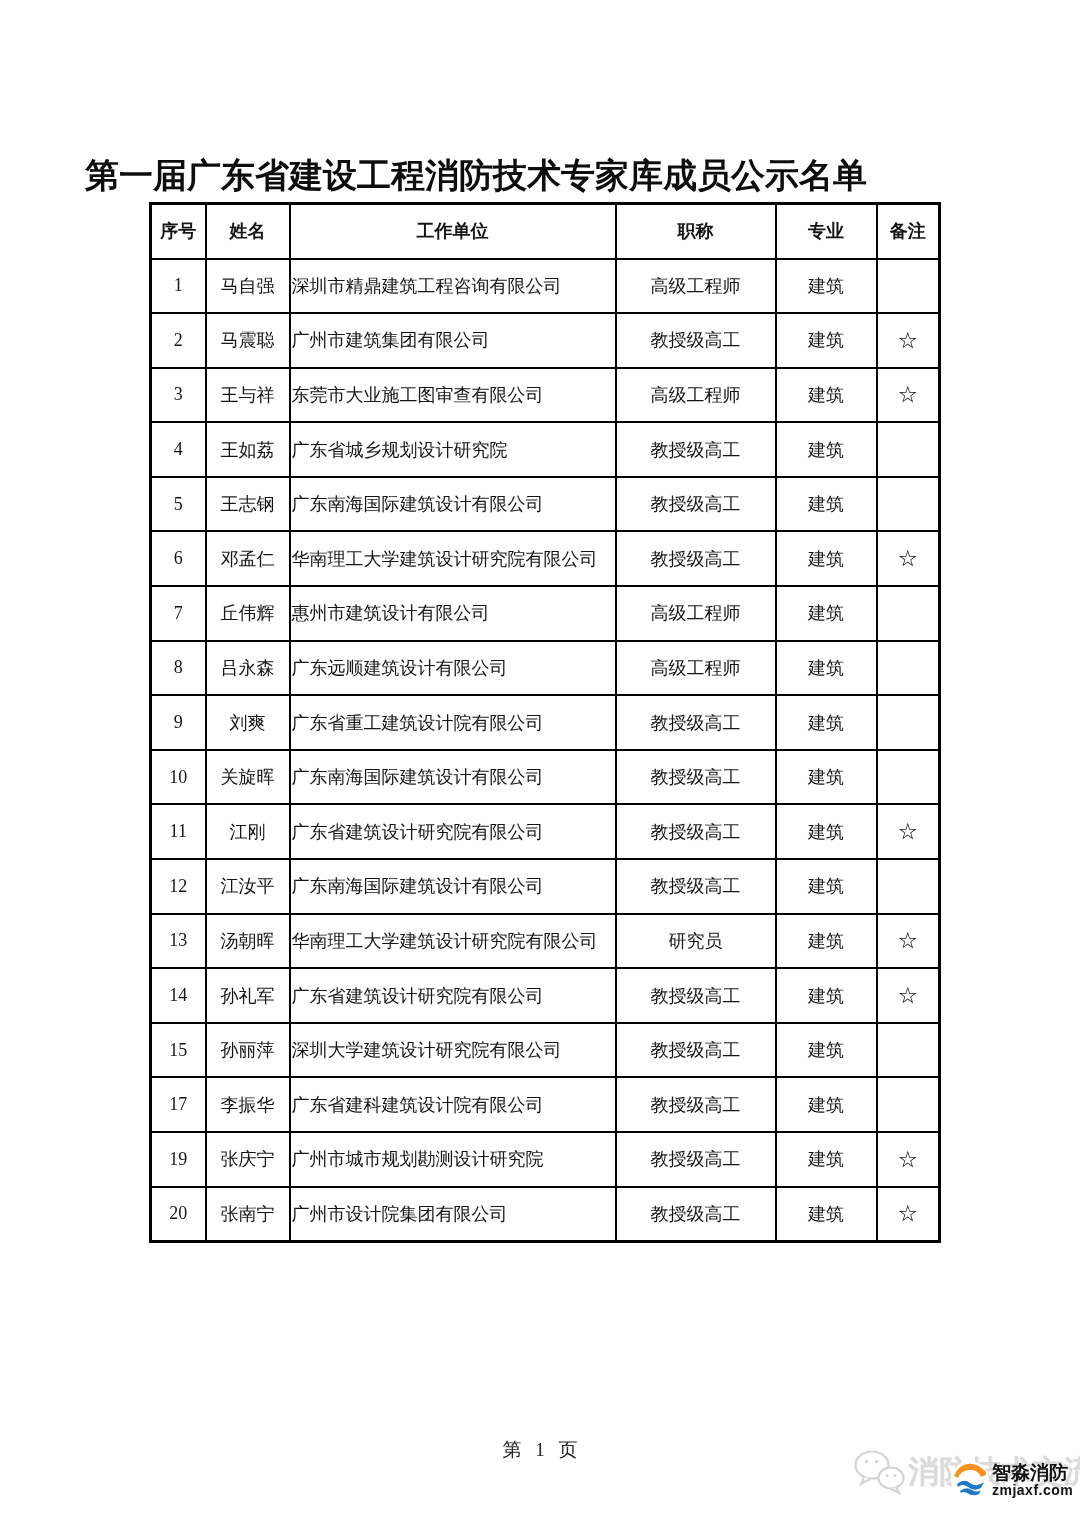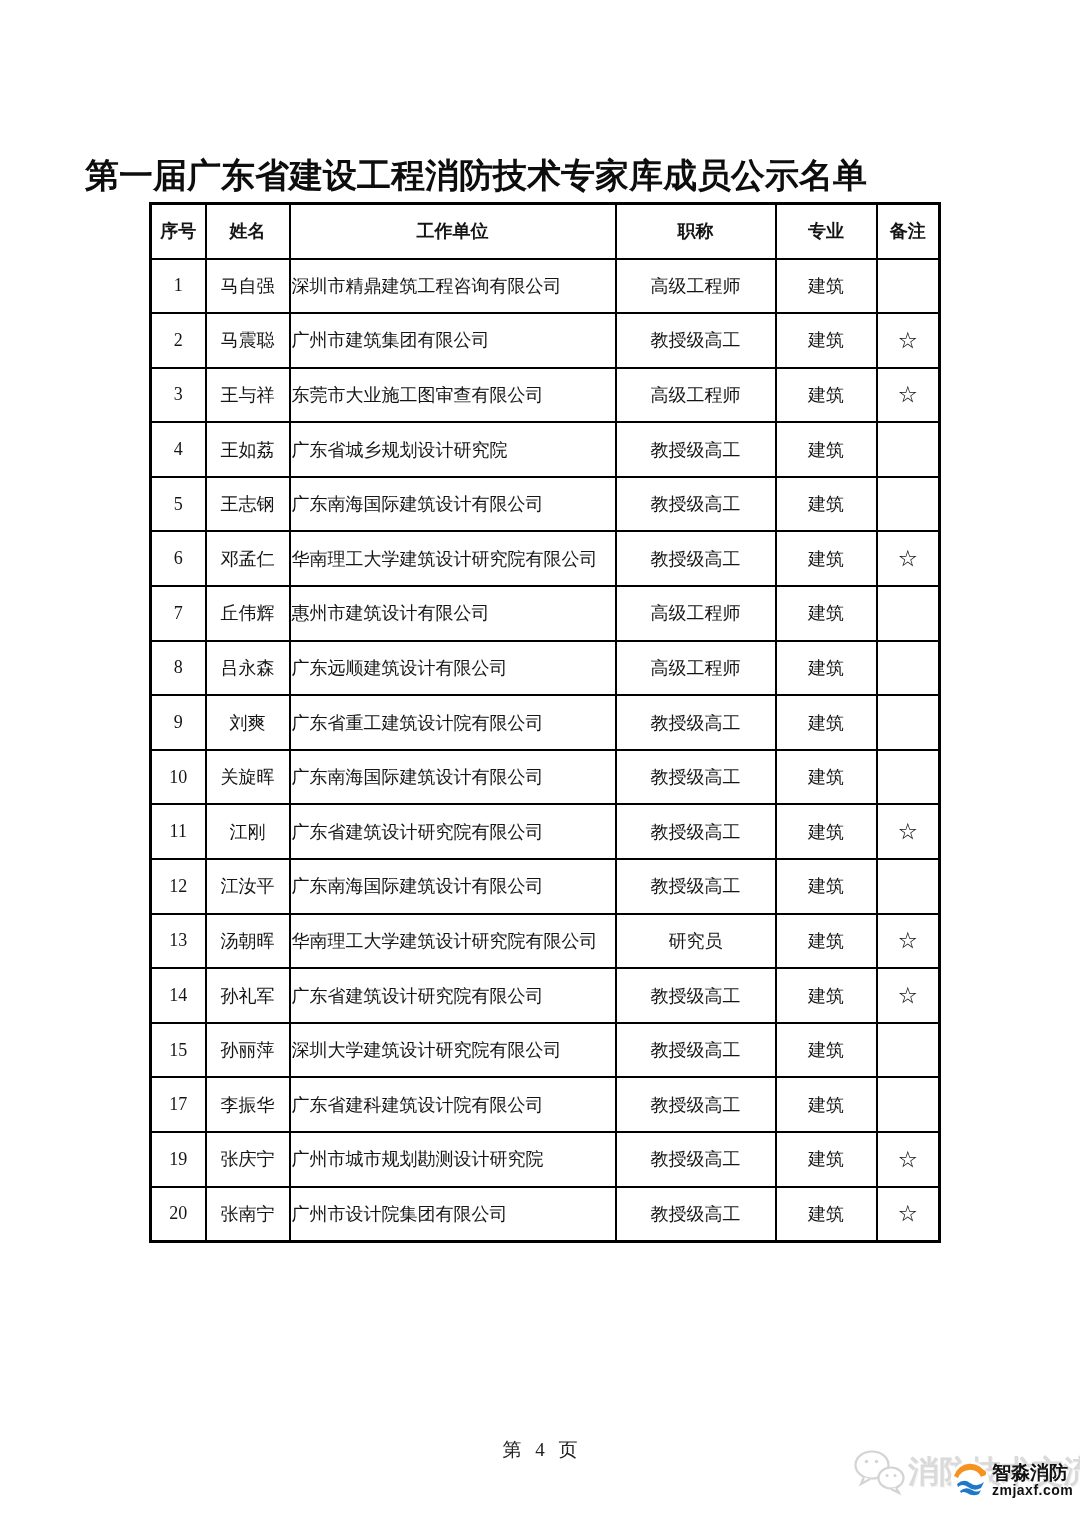--- a/index.html
+++ b/index.html
@@ -278,21 +278,21 @@
         <td class="col0">20</td>
         <td class="col1">张南宁</td>
         <td class="col2">广州市设计院集团有限公司</td>
         <td class="col3">教授级高工</td>
         <td class="col4">建筑</td>
         <td class="col5">☆</td>
       </tr>
     </tbody>
 </table>
 
-<div class="page-footer">第 4 页</div>
+<div class="page-footer">第 1 页</div>
 
 <div class="watermark">
   <div class="wm-gray-layer">
     <svg class="wechat-icon" viewBox="0 0 56 48" fill="none">
       <ellipse cx="20" cy="17" rx="16.5" ry="13.5" stroke="#d4d4d4" stroke-width="2.2"></ellipse>
       <path d="M12 29 L9 36 L18 31" stroke="#d4d4d4" stroke-width="2.2" fill="#fff"></path>
       <circle cx="14.5" cy="13.5" r="1.7" fill="#d4d4d4"></circle>
       <circle cx="24.5" cy="13.5" r="1.7" fill="#d4d4d4"></circle>
       <ellipse cx="39" cy="30" rx="12.5" ry="10.5" stroke="#d4d4d4" stroke-width="2.2" fill="#fff"></ellipse>
       <path d="M44 39.5 L47 45 L39 41" stroke="#d4d4d4" stroke-width="2.2" fill="#fff"></path>

